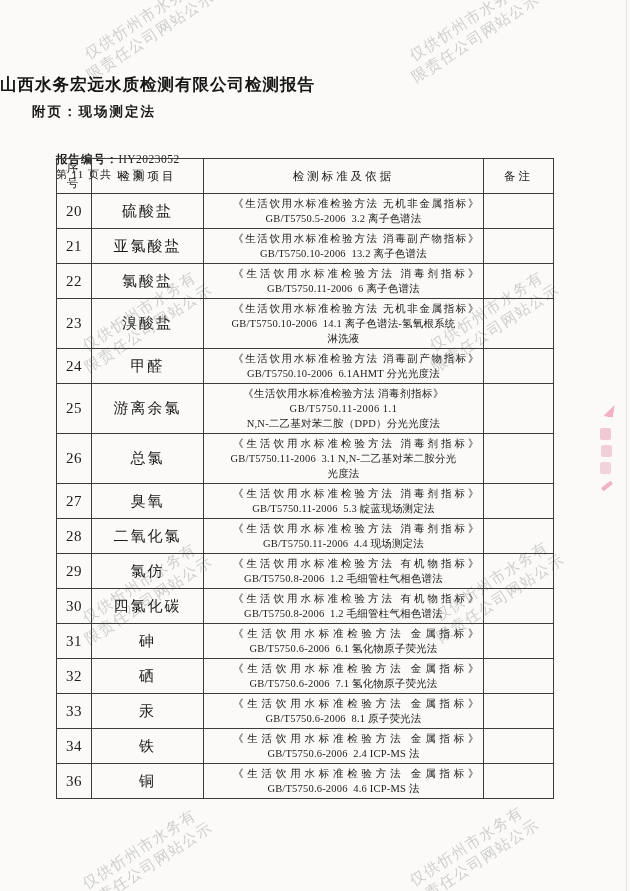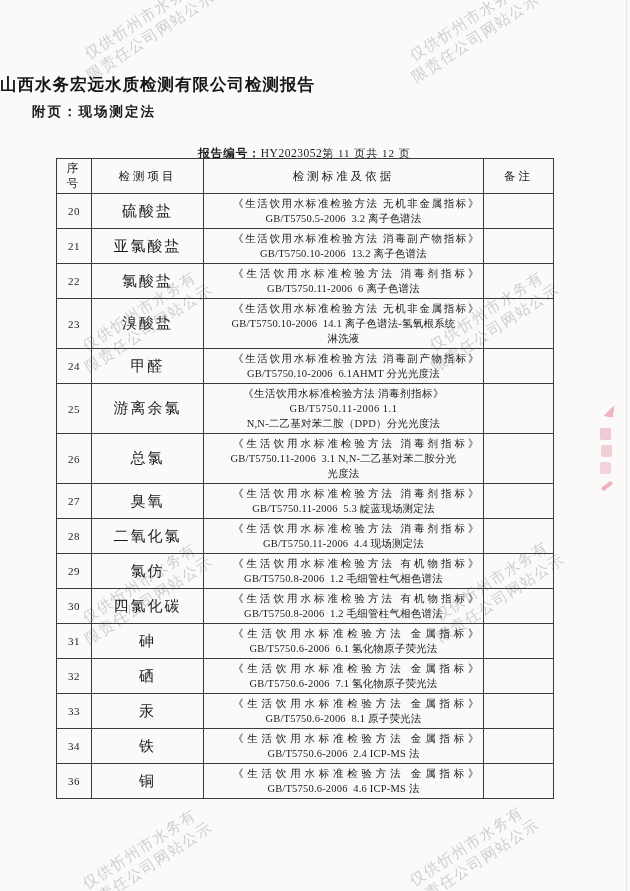--- a/index.html
+++ b/index.html
@@ -55,44 +55,44 @@
     font-weight:bold;font-size:16.5px;letter-spacing:1px;
     color:#161616;z-index:10;
   }
   .subtitle{
     position:absolute;top:103px;left:32px;
     font-family:"Liberation Sans", sans-serif;
     font-weight:bold;font-size:13.5px;letter-spacing:2px;
     z-index:10;
   }
   .meta{
-    position:absolute;top:146px;left:56px;width:497px;
-    display:flex;justify-content:center;align-items:baseline;
-    font-size:11.5px;z-index:10;
+    position:absolute;top:152px;left:56px;width:497px;
+    display:flex;justify-content:space-between;align-items:baseline;
+    font-size:11.5px;z-index:10;flex-direction:column;
   }
   .meta .lbl{font-family:"Liberation Sans", sans-serif;font-weight:bold;letter-spacing:1px;}
   .meta .val{font-family:"Liberation Serif", serif;letter-spacing:.5px;}
   .pageinfo{font-size:11px;letter-spacing:1px;}
 
   
   table.methods{
     position:absolute;top:158px;left:56px;width:497px;
     border-collapse:collapse;table-layout:fixed;
     z-index:10;background:transparent;
   }
   table.methods th, table.methods td{
     border:1px solid #3c3c3c;
     padding:2px 4px;
     vertical-align:middle;
   }
   table.methods th{
     height:24px;font-weight:normal;font-size:11.5px;letter-spacing:3px;
     text-align:center;
   }
-  td.num{text-align:center;font-size:11px;letter-spacing:.5px;}
+  td.num{text-align:center;font-size:15px;letter-spacing:.5px;}
   td.item{text-align:center;font-size:15px;letter-spacing:2px;}
   td.std{font-size:10.5px;padding:2px 4px;}
   td.std .line{line-height:15px;}
   td.std .line.j{text-align:justify;text-align-last:justify;text-justify:distribute;letter-spacing:.5px;margin-left:25px;}
   td.std .line.l{text-align:center;white-space:pre-wrap;letter-spacing:.2px;}
   td.std .line.c{text-align:center;letter-spacing:.5px;}
   td.remark{}
 
   
   .scan-edge{position:absolute;right:3px;top:0;width:1px;height:891px;background:#e7e5e2;z-index:1;}

